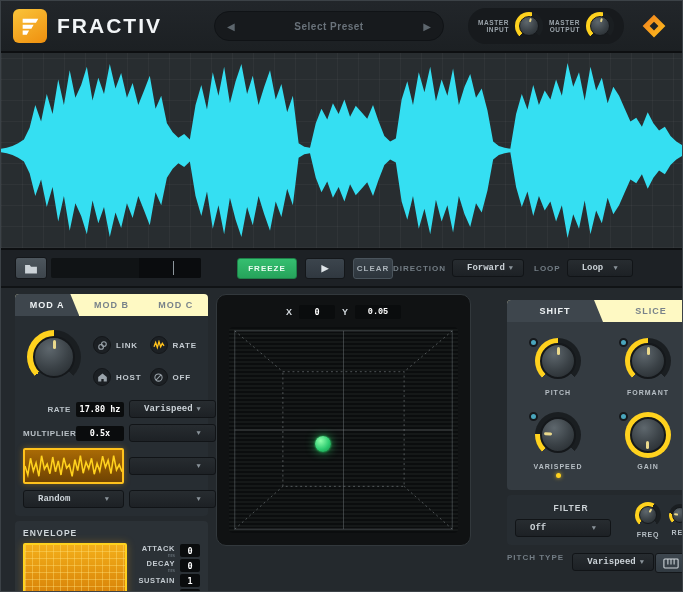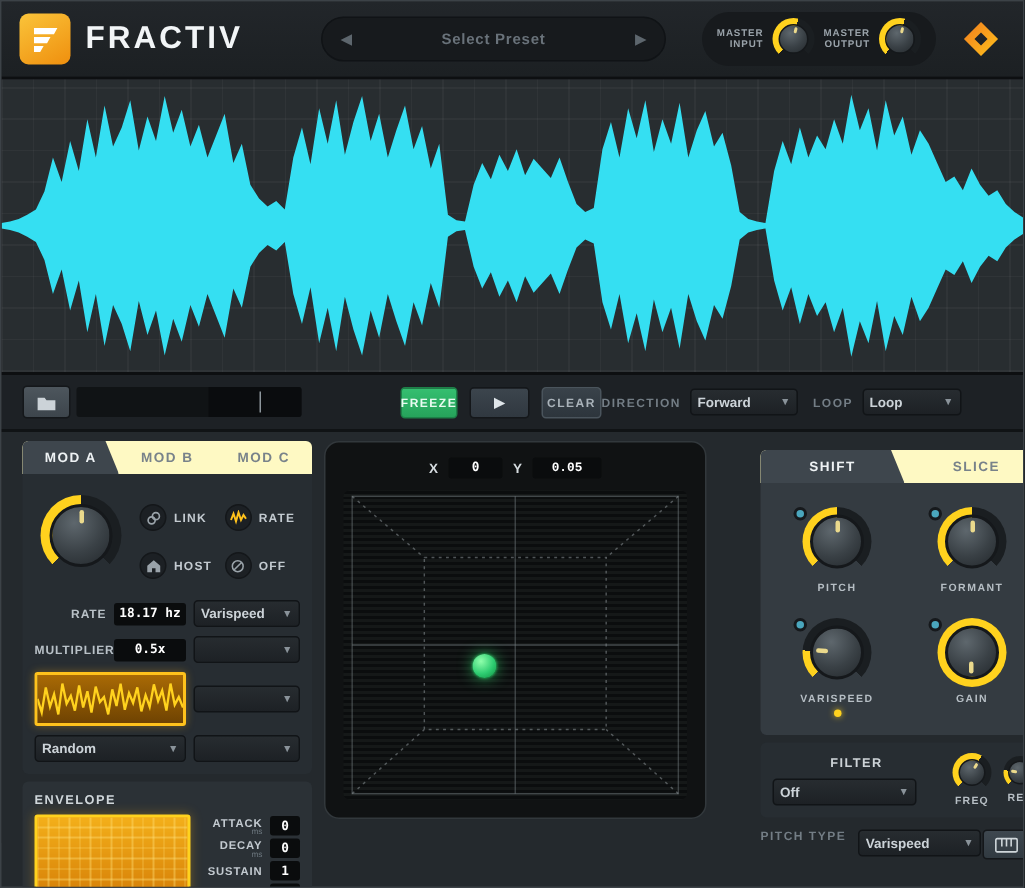--- a/index.html
+++ b/index.html
@@ -39,25 +39,25 @@
   }
   .waveview svg { position:absolute; inset:0; width:100%; height:100%; }
 
   
   .transport { height:38px; background:#1d2125; border-bottom:2px solid #101315; display:flex; align-items:center; padding:0 14px; }
   .tool-btn { width:32px; height:22px; background:linear-gradient(#4d565d,#3d454c); border:1px solid #14171a; border-radius:3px; display:flex; align-items:center; justify-content:center; cursor:pointer; }
   .sample-display { width:150px; height:20px; margin-left:4px; background:#101315; border-radius:2px; position:relative; }
   .sample-sub { position:absolute; right:0; top:0; width:62px; height:100%; background:#0a0c0e; border-radius:0 2px 2px 0; }
   .sample-cursor { position:absolute; left:34px; top:3px; width:1px; height:14px; background:#8d969c; }
   .btn { height:21px; border-radius:3px; font-size:8px; font-weight:bold; letter-spacing:1px; display:flex; align-items:center; justify-content:center; cursor:pointer; }
-  .freeze-btn { margin-left:66px; width:38px; background:linear-gradient(#35bf70,#26a35b); border:1px solid #1d8148; color:#eafbf1; }
+  .freeze-btn { margin-left:36px; width:60px; background:linear-gradient(#35bf70,#26a35b); border:1px solid #1d8148; color:#eafbf1; }
   .play-btn { margin-left:8px; width:40px; background:linear-gradient(#3c454d,#303840); border:1px solid #14171a; color:#dfe5e9; font-size:9px; letter-spacing:0; }
   .clear-btn { margin-left:8px; width:40px; background:linear-gradient(#39424a,#2d353c); border:1px solid #4a545c; color:#aab3ba; }
   .tlabel { color:#737d85; font-size:8px; font-weight:bold; letter-spacing:1px; }
-  .select { height:18px; background:linear-gradient(#272c30,#1d2125); border:1px solid #111417; border-radius:3px; display:flex; align-items:center; justify-content:space-between; padding:0 4px; cursor:pointer; }
+  .select { height:18px; background:linear-gradient(#272c30,#1d2125); border:1px solid #111417; border-radius:3px; display:flex; align-items:center; justify-content:space-between; padding:0 14px; cursor:pointer;font-family:Liberation Mono, monospace; }
   .select .sval { color:#ccd3d8; font-size:9px; font-weight:bold; }
   .select .caret { color:#8a939a; font-size:7px; margin-left:4px; }
   .dir-select { width:72px; margin-left:6px; }
   .loop-select { width:66px; margin-left:6px; }
   .tlabel.loop { margin-left:10px; }
 
   
   .main { position:relative; height:274px; background:#24292d; }
   .col-left  { position:absolute; left:14px;  top:6px; width:193px; }
   .col-mid   { position:absolute; left:215px; top:6px; width:255px; }
@@ -271,21 +271,21 @@
                     <circle cx="7" cy="7" r="4.6" stroke="#9aa3aa" stroke-width="1.3" fill="none"></circle>
                     <line x1="3.8" y1="10.2" x2="10.2" y2="3.8" stroke="#9aa3aa" stroke-width="1.3"></line>
                   </svg>
               </span>
               <span class="blabel">OFF</span>
             </div>
           </div>
         </div>
         <div class="mod-grid">
           <span class="flabel">RATE</span>
-          <div class="valbox">18.17 hz</div>
+          <div class="valbox">17.80 hz</div>
           <div class="select">
             <span class="sval">Varispeed</span>
               <span class="caret">▼</span>
           </div>
           <span class="flabel">MULTIPLIER</span>
           <div class="valbox">0.5x</div>
           <div class="select">
             <span class="sval"></span>
               <span class="caret">▼</span>
           </div>

